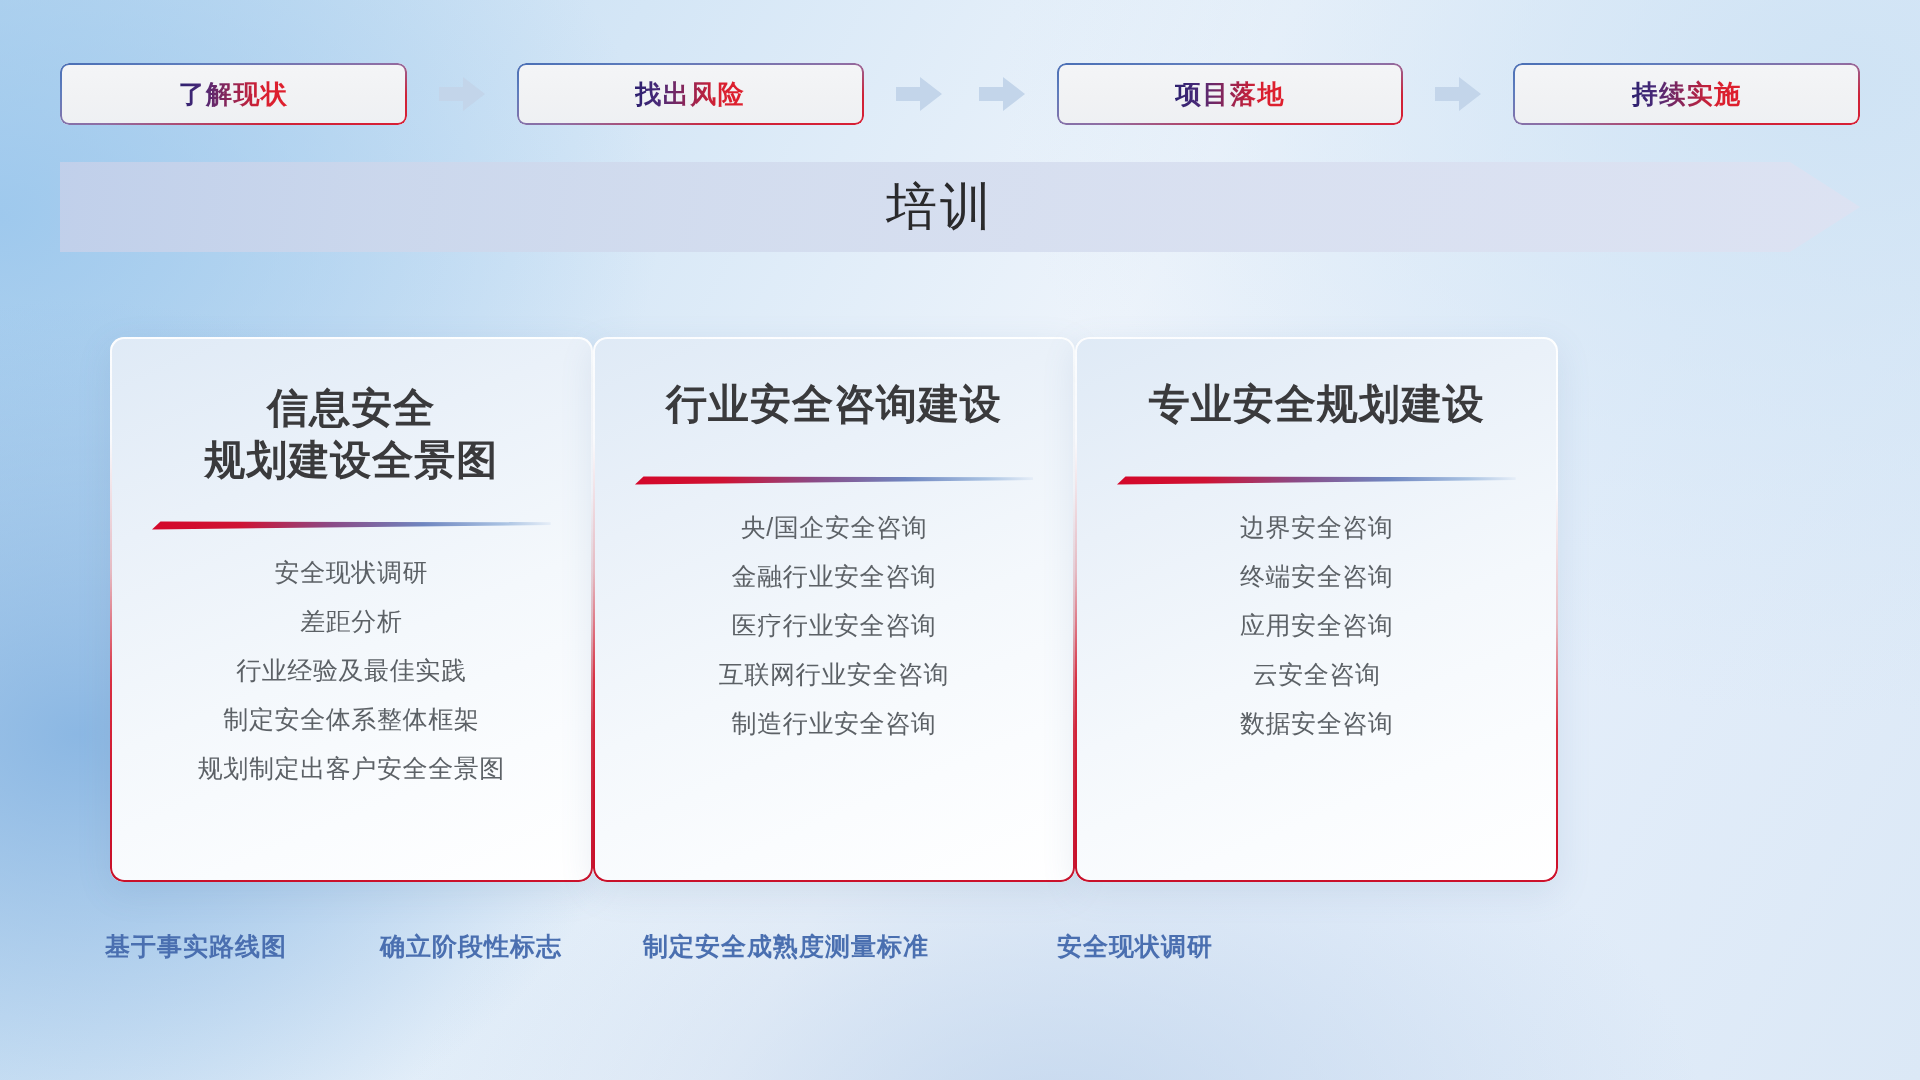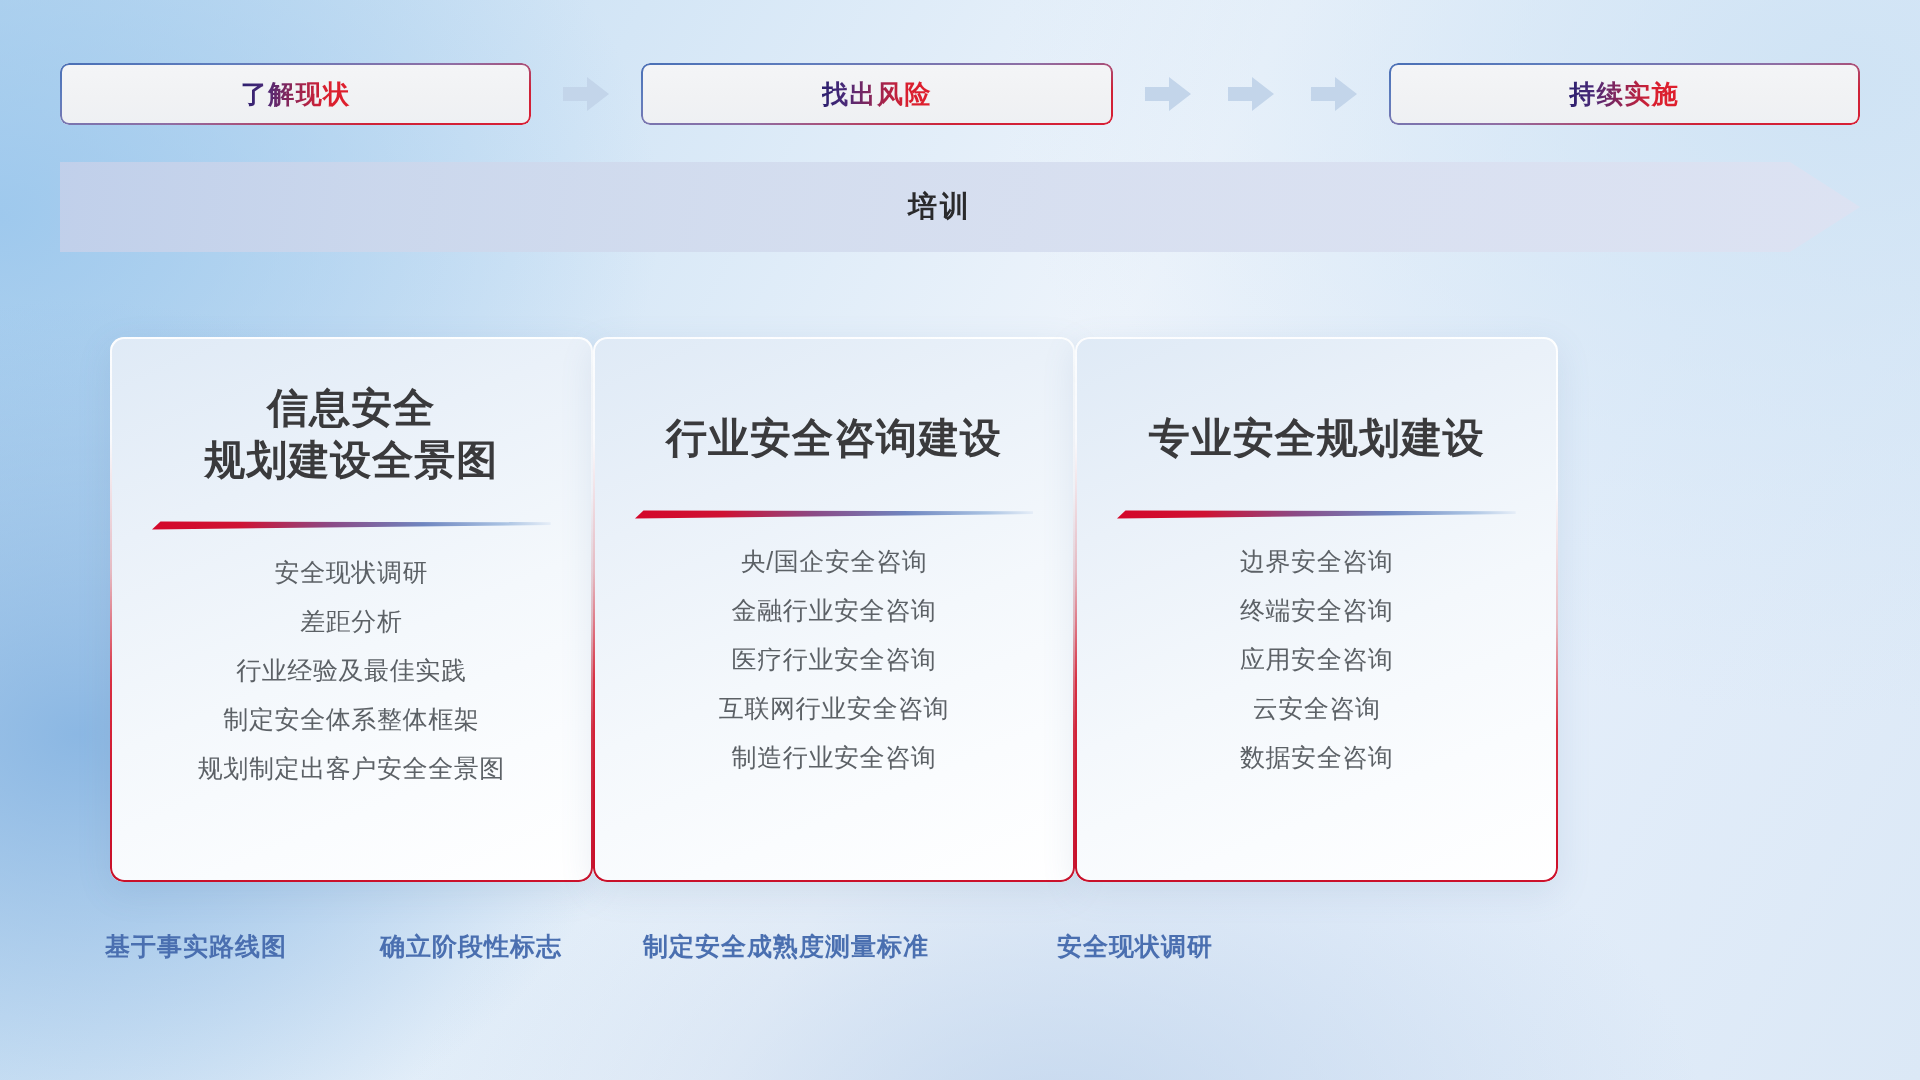--- a/index.html
+++ b/index.html
@@ -96,22 +96,22 @@
     clip-path: polygon(0 0, calc(100% - 70px) 0, 100% 50%, calc(100% - 70px) 100%, 0 100%);
     opacity: .92;
   }
   #banner-title {
     position: absolute;
     inset: 0;
     display: flex;
     align-items: center;
     justify-content: center;
     padding-right: 40px;
-    font-size: 29px;
-    font-weight: 700;
+    font-size: 51px;
+    font-weight: 400;
     color: #2a2a2c;
     letter-spacing: 3px;
   }
 
   
   #cards {
     position: absolute;
     left: 110px;
     top: 337px;
     width: 1448px;
@@ -152,21 +152,21 @@
     position: relative;
     text-align: center;
     font-size: 41px;
     font-weight: 700;
     color: #3a3a3c;
     line-height: 1.26;
     letter-spacing: 1px;
     white-space: pre-line;
   }
   .card-1 .card-title { margin-top: 4px; }
-  .card-2 .card-title, .card-3 .card-title { margin-top: 34px; }
+  .card-2 .card-title, .card-3 .card-title { }
 
   
   .card-divider {
     position: relative;
     height: 14px;
     margin: 26px 12px 0 12px;
   }
   .card-divider svg { display: block; width: 100%; height: 100%; }
   .card-1 .card-divider { margin-top: 32px; }
   .card-2 .card-divider, .card-3 .card-divider { margin-top: 42px; }
@@ -226,20 +226,23 @@
         <path d="M0 10 H24 V0 L46 17 L24 34 V24 H0 Z" fill="#c3d5ea"></path>
       </svg>
     </div>
 
     <div class="step-arrow">
       <svg width="46" height="34" viewBox="0 0 46 34" aria-hidden="true">
         <path d="M0 10 H24 V0 L46 17 L24 34 V24 H0 Z" fill="#c3d5ea"></path>
       </svg>
     </div>
 
+    <div class="step-box">
+      <span class="step-label">项目落地</span>
+    </div>
     <div class="step-arrow">
       <svg width="46" height="34" viewBox="0 0 46 34" aria-hidden="true">
         <path d="M0 10 H24 V0 L46 17 L24 34 V24 H0 Z" fill="#c3d5ea"></path>
       </svg>
     </div>
 
     <div class="step-box">
       <span class="step-label">持续实施</span>
     </div>
   </div>

